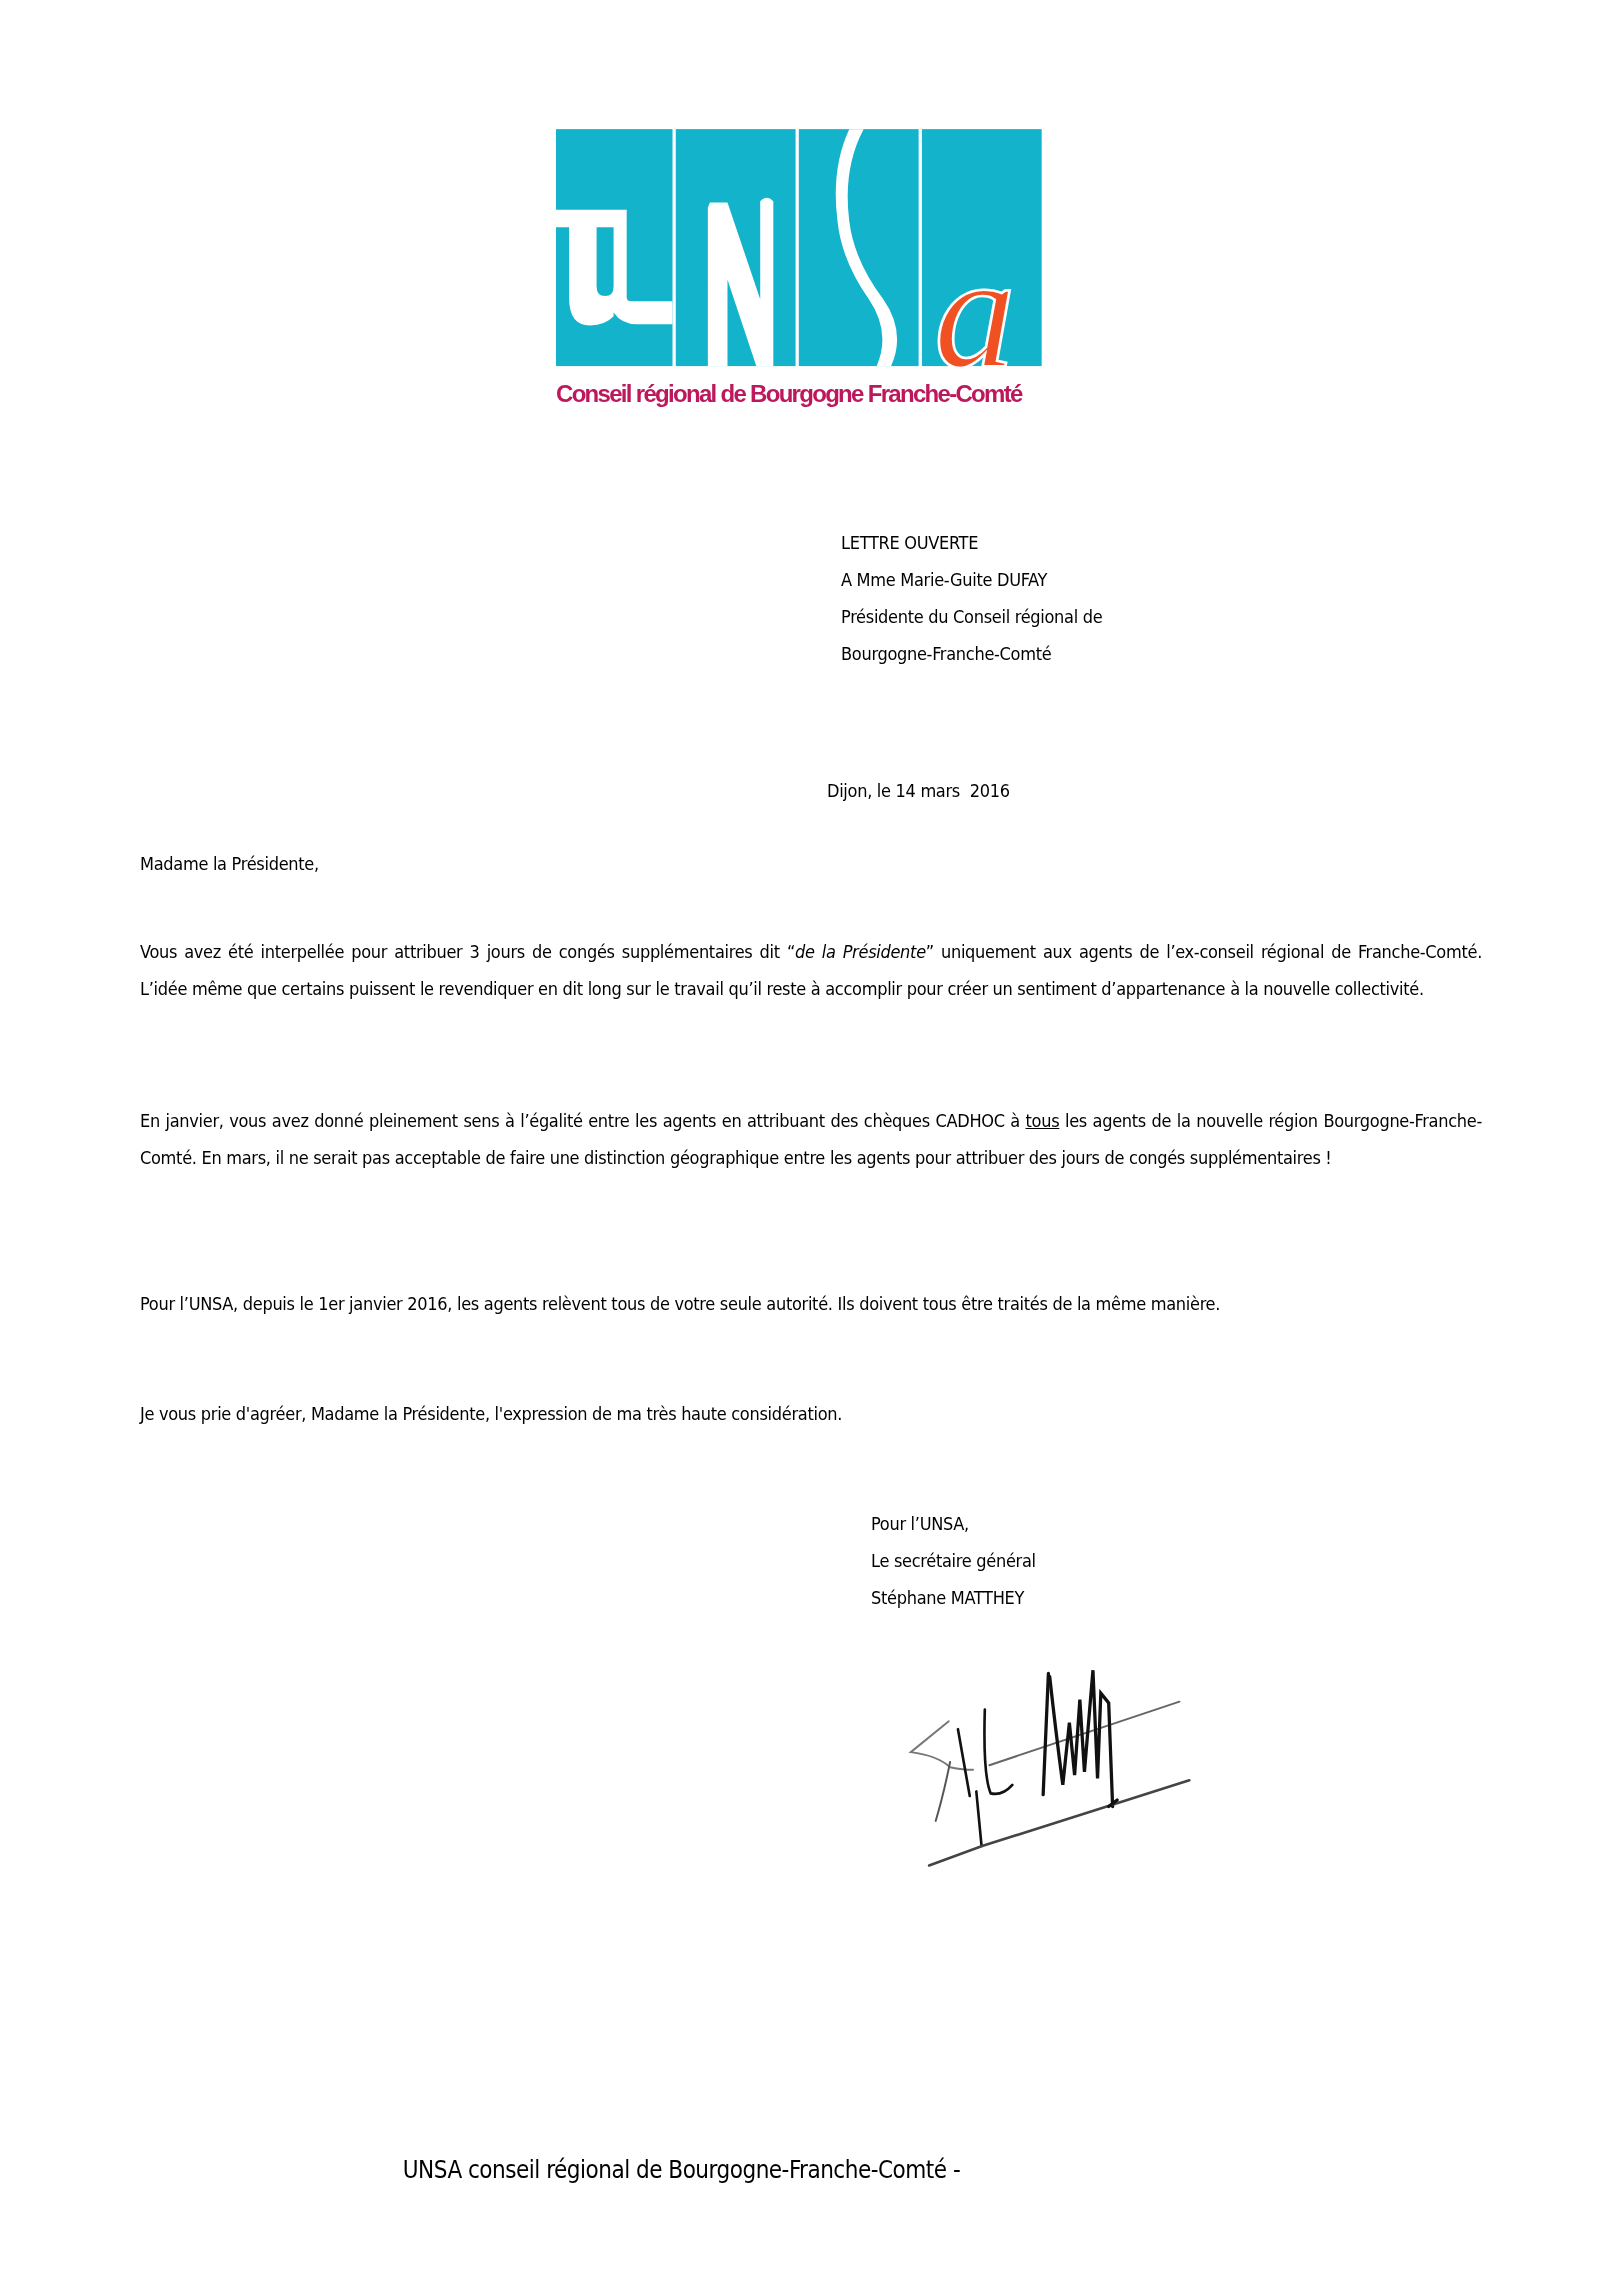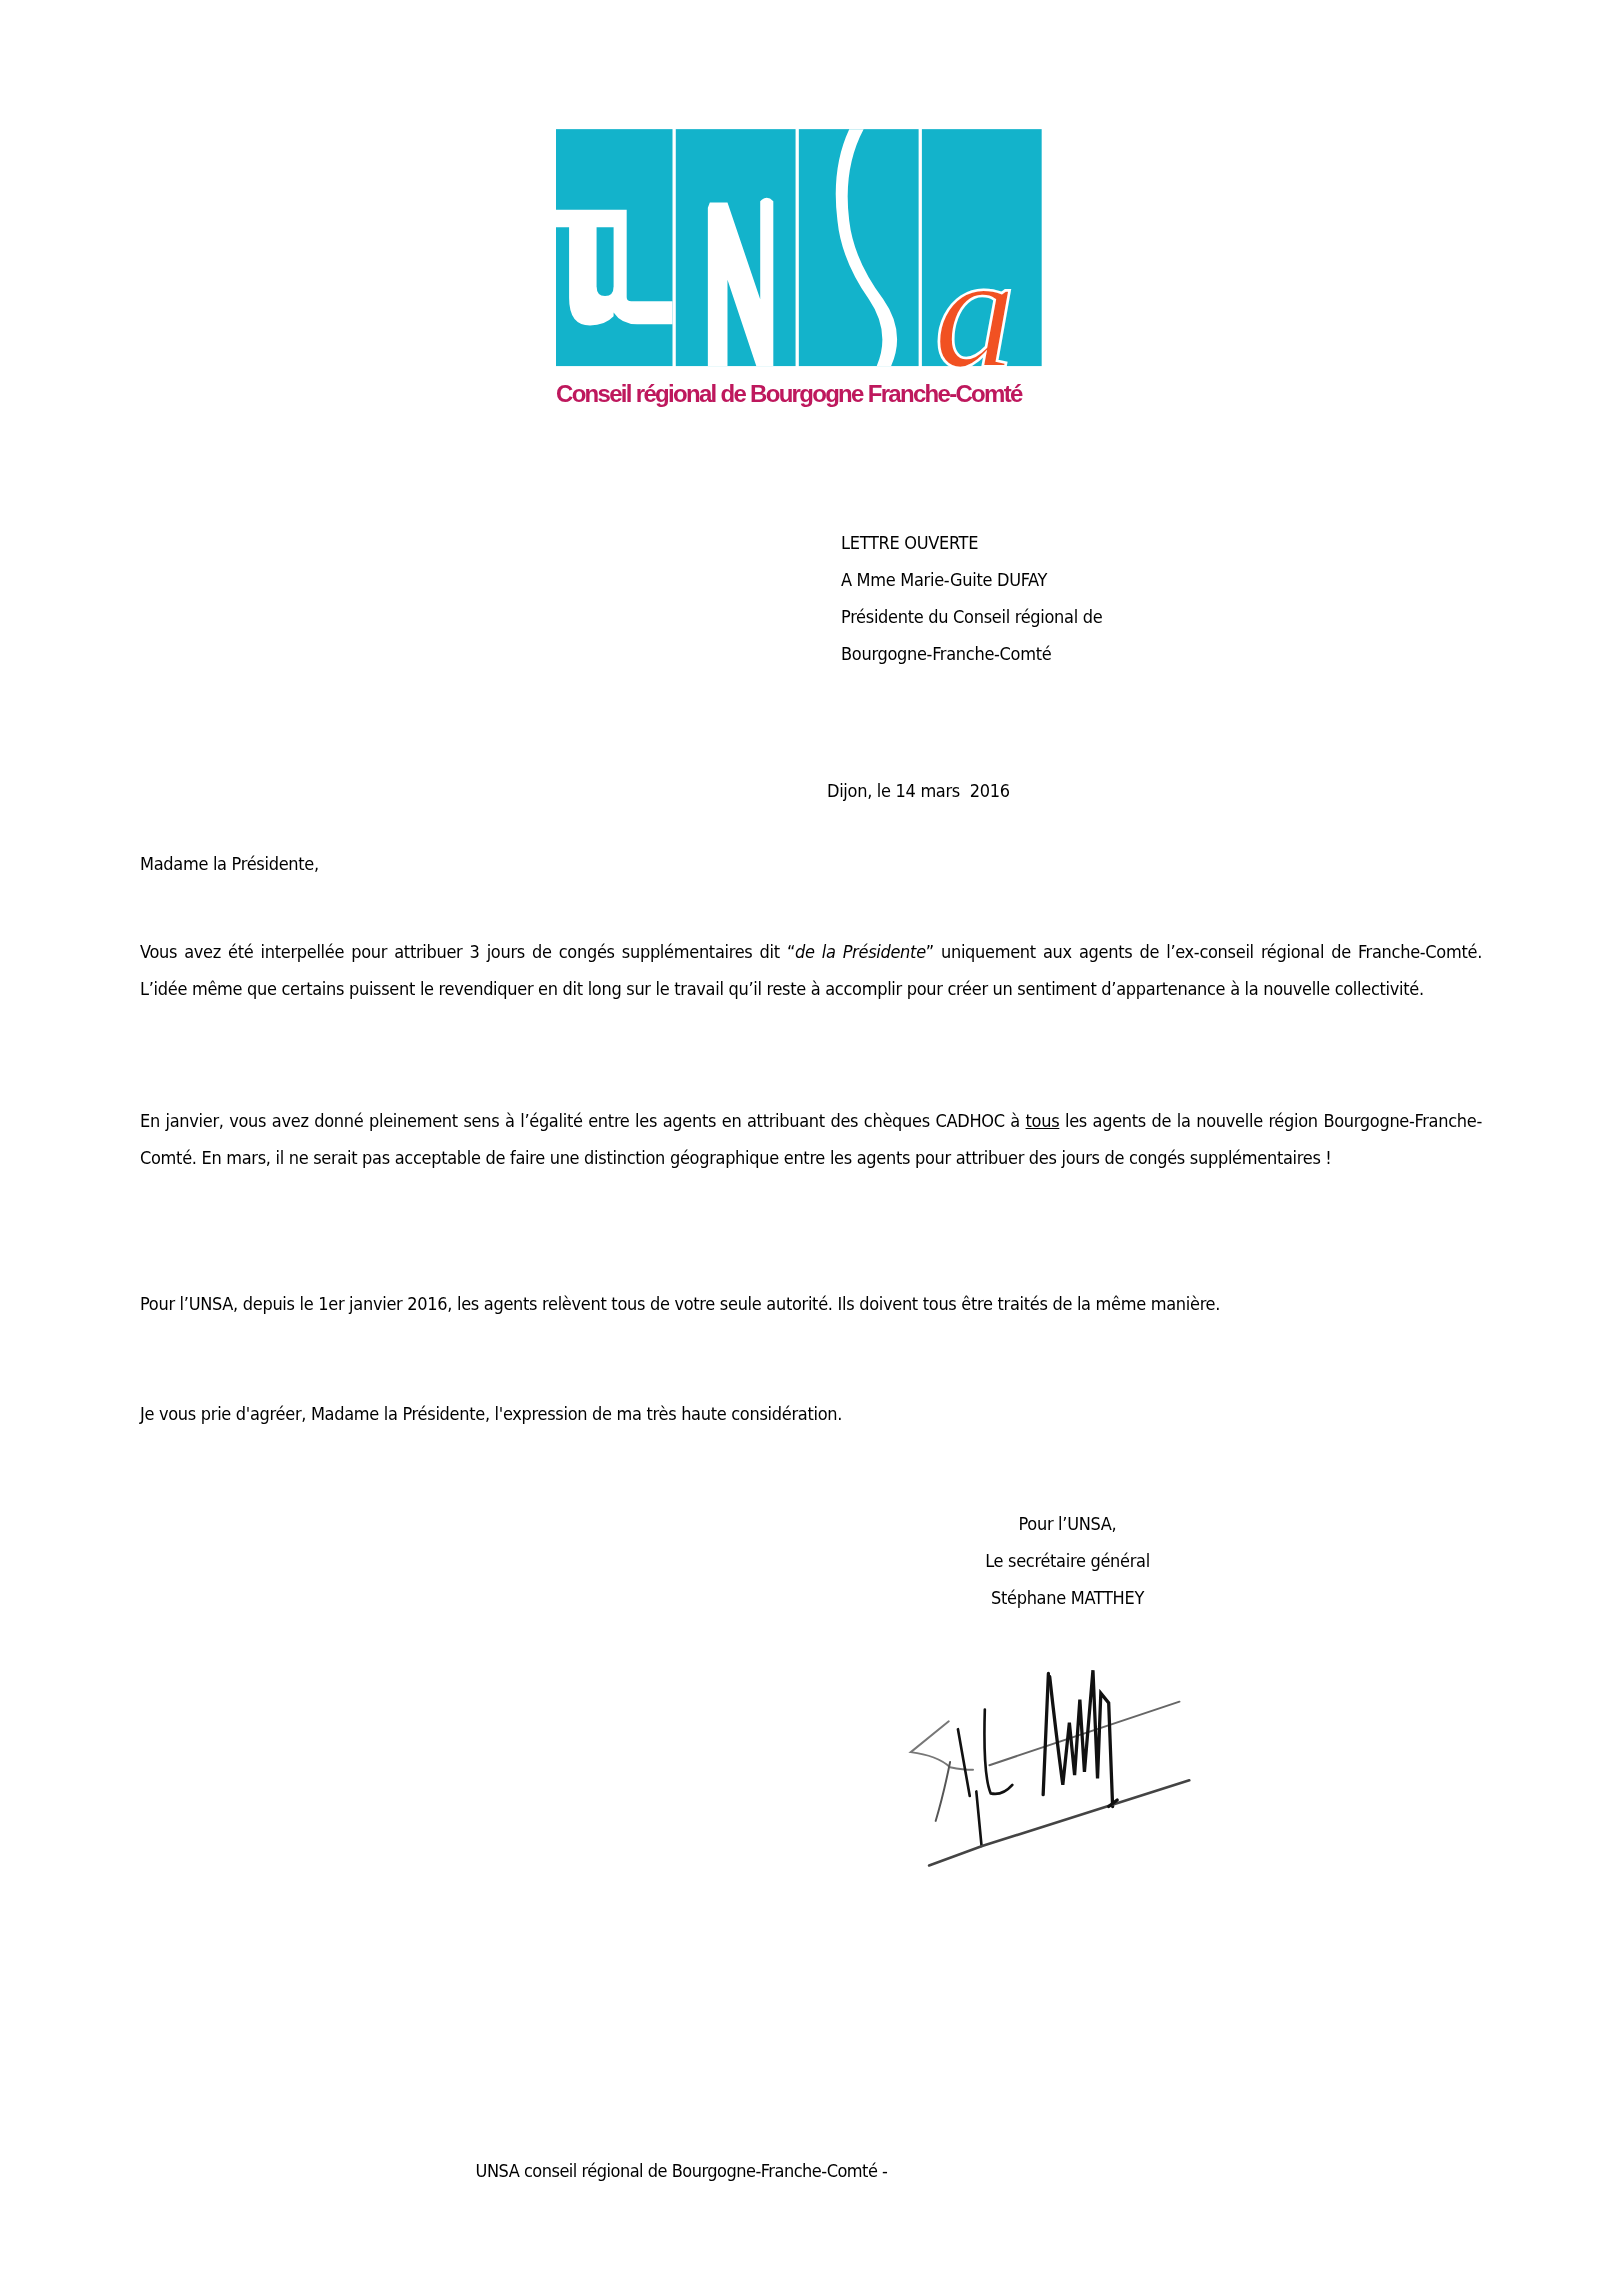--- a/index.html
+++ b/index.html
@@ -16,25 +16,25 @@
   #addressee { left:841px; top:524px; }
   #date { left:827px; top:772px;text-align:right; }
   #salutation { left:140px; top:845px; }
 
   .para { left:140px; width:1342px; text-align:justify; text-align-last:left; }
   #p1 { top:918px;margin-top:15px; }
   #p2 { top:1102px; }
   #p3 { top:1285px; }
   #p4 { top:1395px; }
 
-  #closing { left:871px; top:1505px; width:393px; text-align:center; }
+  #closing { left:871px; top:1505px; width:393px; }
 
   #signature { left:878px; top:1657px; width:367px; height:223px; }
 
-  #footer { left:0; top:2157px; width:1363px; text-align:center; font-size:18px; line-height:27.5px;
+  #footer { left:0; top:2157px; width:1363px; text-align:center; font-size:24px; line-height:27.5px;
             letter-spacing:-0.5px; }
   #footer a { color:#1a56c8; text-decoration:underline; }
   .ul { text-decoration:underline; }
   .it { font-style:italic; }
 </style>
 </head>
 <body>
 
 <div id="logo" class="abs">
   <svg width="504" height="249" viewBox="0 0 770 380">

